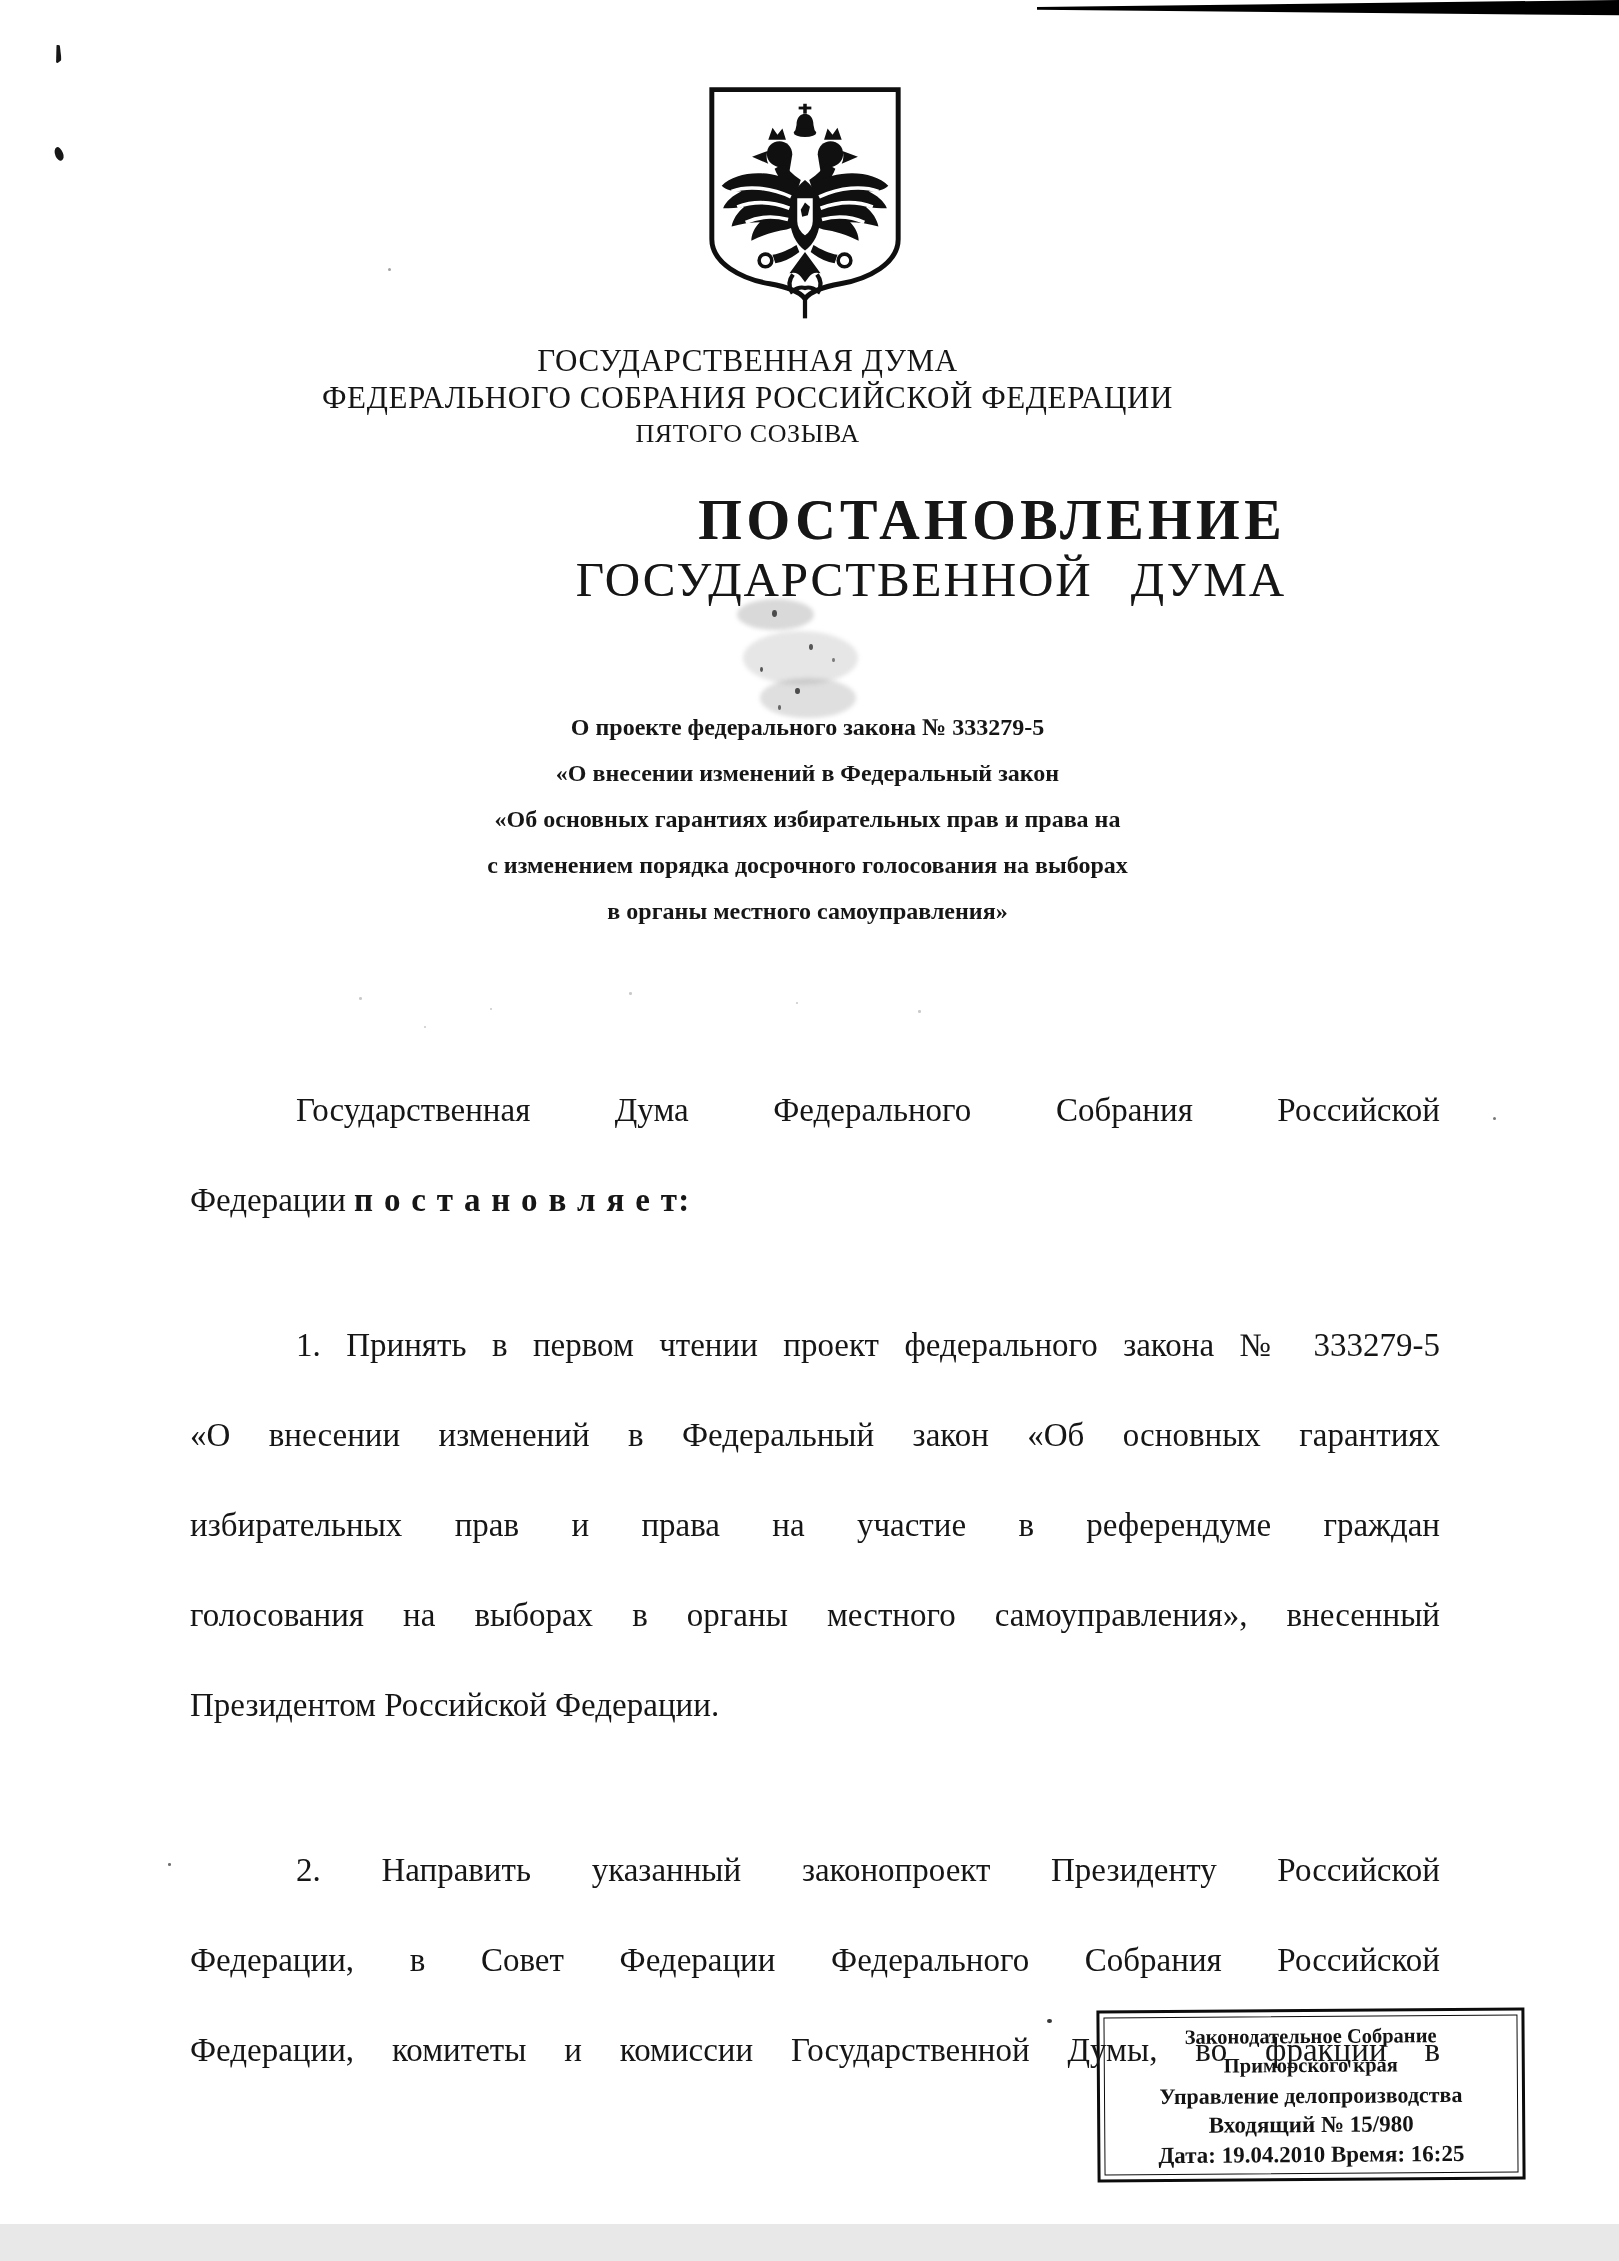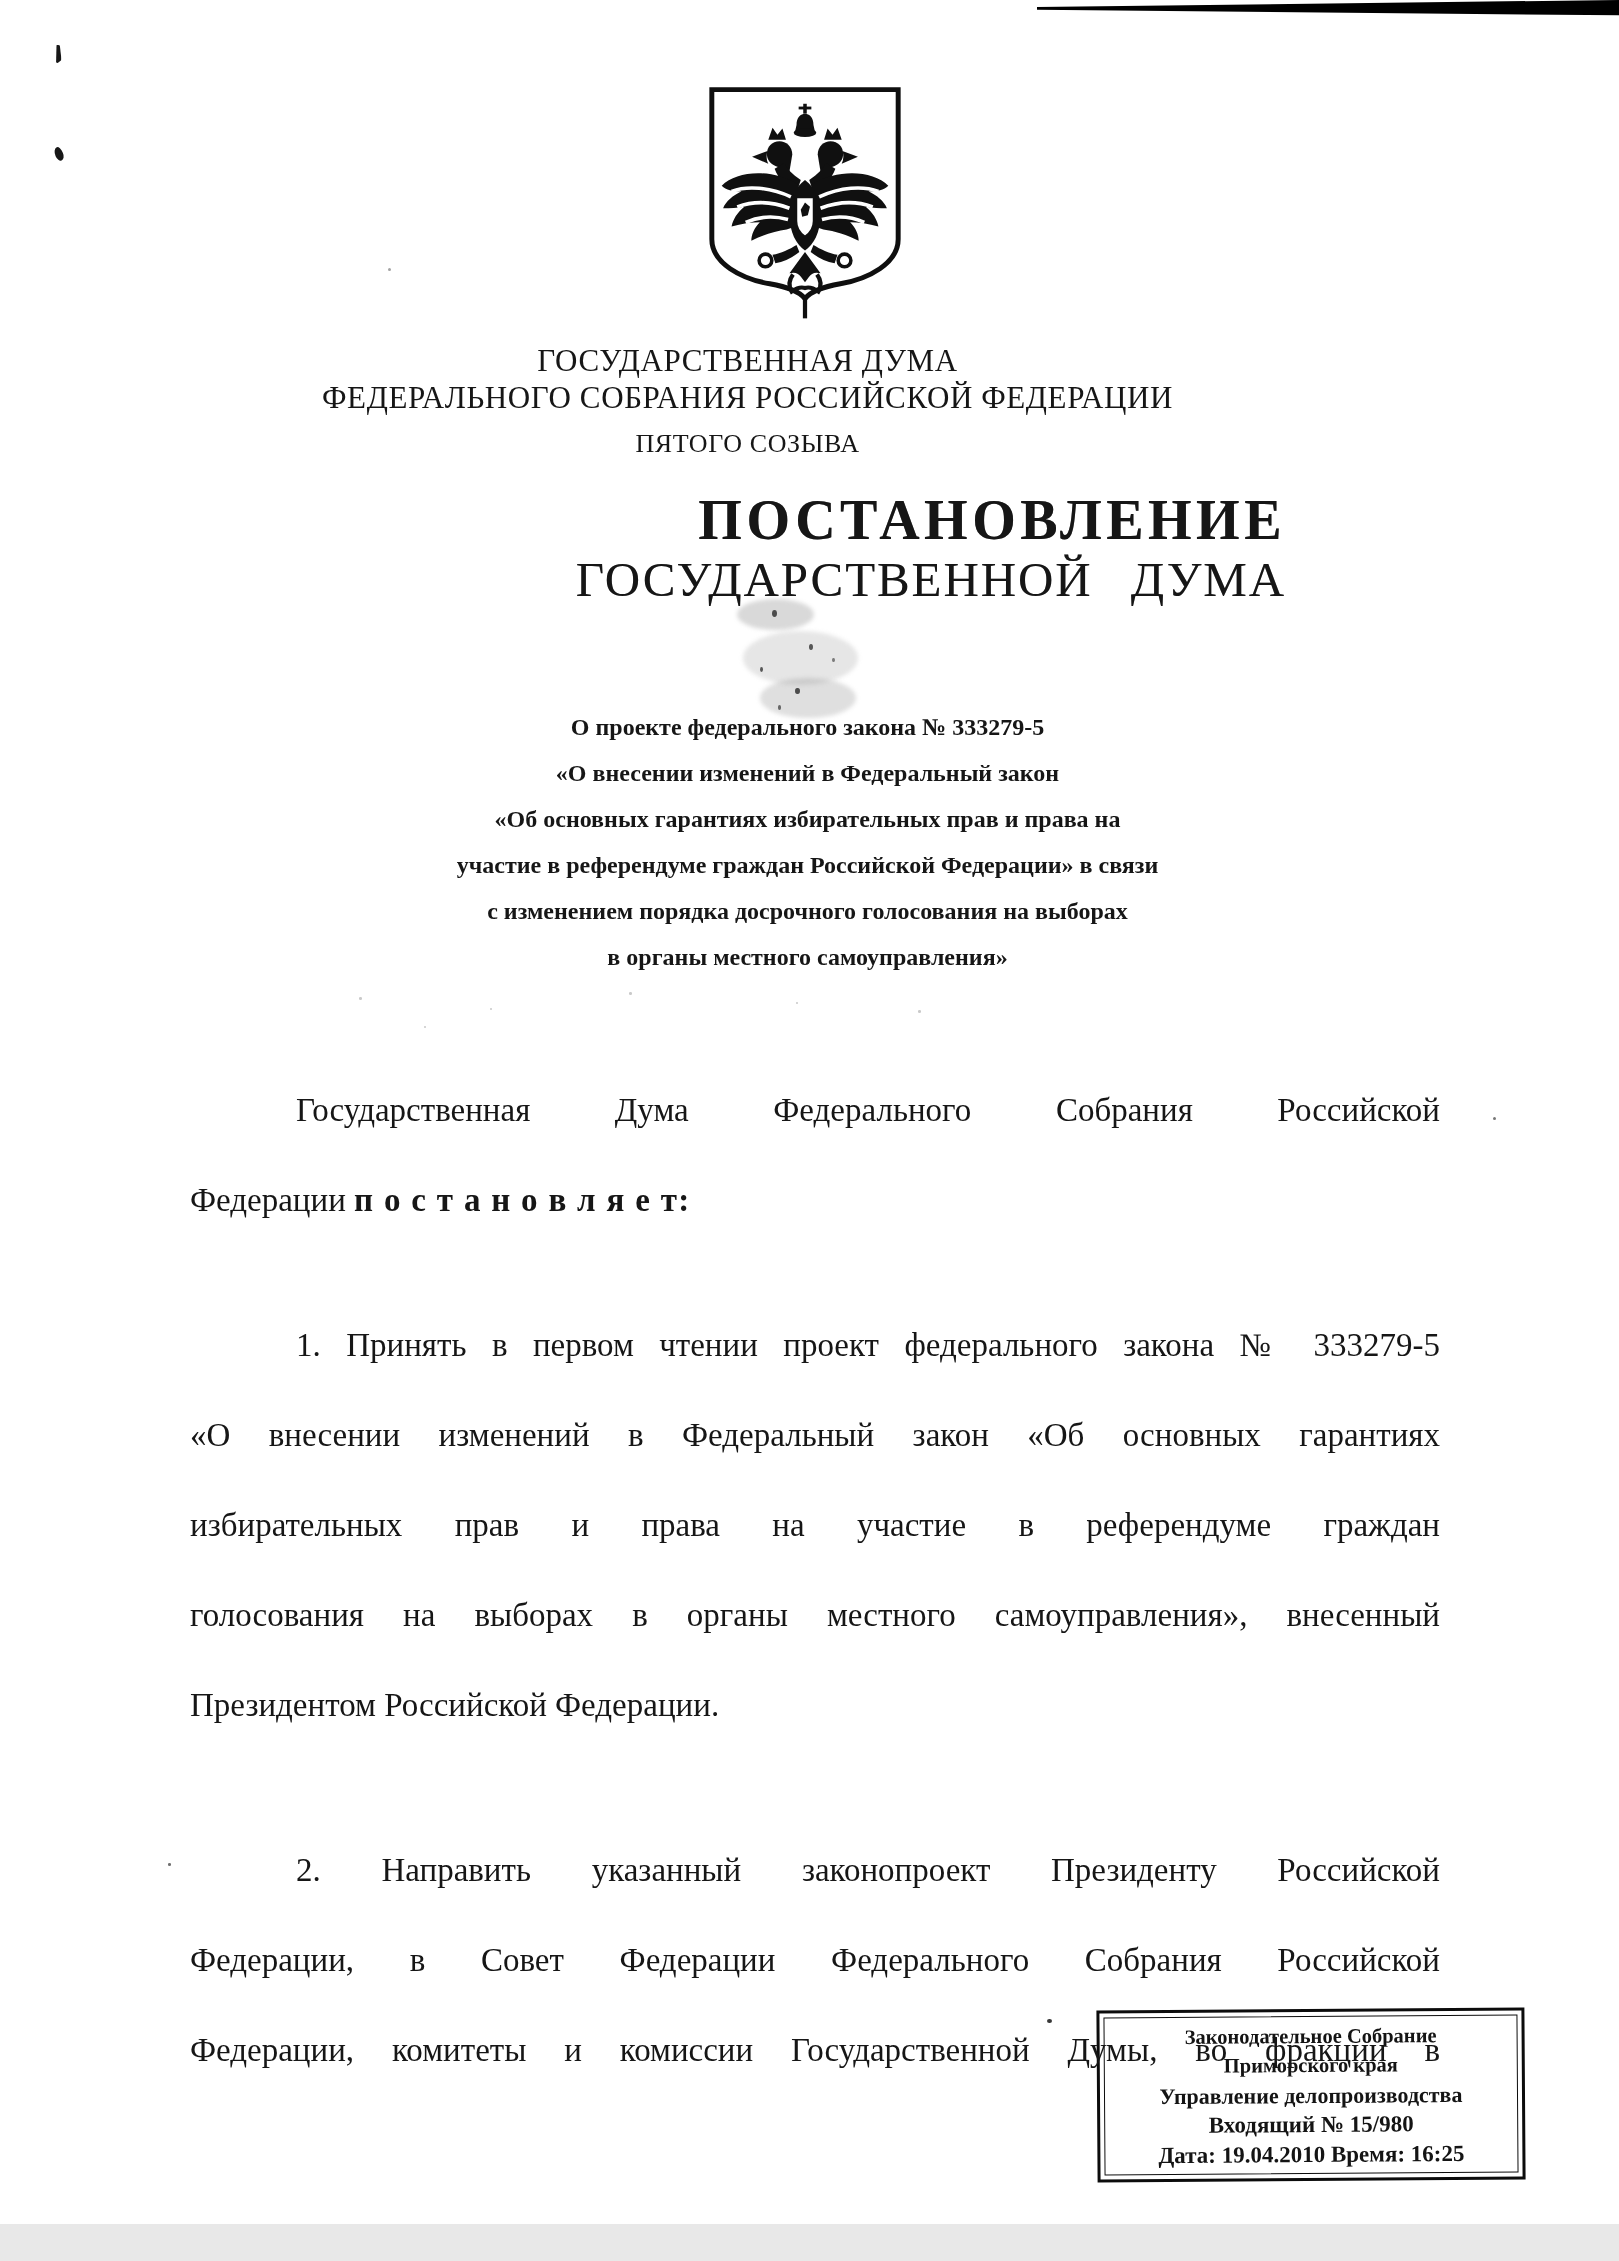--- a/index.html
+++ b/index.html
@@ -39,21 +39,21 @@
   .d6{left:424px;top:1026px;width:1.9px;height:1.9px;}
   .d7{left:1493px;top:1117px;width:3.2px;height:3.2px;background:#555;opacity:.8;}
   .d8{left:1047px;top:2019px;width:4.5px;height:3.8px;background:#222;opacity:.9;}
   .d9{left:388px;top:268px;width:3.2px;height:3.2px;background:#666;opacity:.6;}
   .d10{left:168px;top:1863px;width:2.6px;height:2.6px;background:#333;opacity:.7;}
   
   .emblem{position:absolute;left:699px;top:84px;width:212px;height:240px;}
   
   .letterhead{position:absolute;left:256px;top:342px;width:983px;text-align:center;}
   .lh-line{line-height:37px;font-size:31px;letter-spacing:0.6px;white-space:nowrap;}
-  .lh-line3{line-height:33px;font-size:26px;letter-spacing:0.6px;white-space:nowrap;margin-top:11px;}
+  .lh-line3{line-height:33px;font-size:26px;letter-spacing:0.6px;white-space:nowrap;margin-top:1px;}
   
   .doc-title{position:absolute;left:325px;top:488px;width:961px;text-align:right;}
   .title-main{font-size:56px;font-weight:700;letter-spacing:4.5px;line-height:64px;white-space:nowrap;text-shadow:0 0 0.6px rgba(0,0,0,.5);}
   .title-sub{font-size:49px;letter-spacing:1.9px;word-spacing:24px;line-height:55px;white-space:nowrap;text-shadow:0 0 0.6px rgba(0,0,0,.35);}
   
   .subject{position:absolute;left:266px;top:704px;width:1083px;text-align:center;font-weight:700;}
   .subject .s-line{font-size:24px;line-height:46px;white-space:nowrap;}
   
   .para{position:absolute;left:160px;width:1250px;z-index:2;margin-left:30px;}
   .opening{top:1065px;}
@@ -150,21 +150,20 @@
 
   <div class="doc-title">
     <div class="title-main">ПОСТАНОВЛЕНИЕ</div>
     <div class="title-sub">ГОСУДАРСТВЕННОЙ ДУМА</div>
   </div>
 
   <div class="subject">
     <div class="s-line">О проекте федерального закона № 333279-5</div>
     <div class="s-line">«О внесении изменений в Федеральный закон</div>
     <div class="s-line">«Об основных гарантиях избирательных прав и права на</div>
-    <div class="s-line">участие в референдуме граждан Российской Федерации» в связи</div>
     <div class="s-line">с изменением порядка досрочного голосования на выборах</div>
     <div class="s-line">в органы местного самоуправления»</div>
   </div>
 
   <div class="para opening">
     <div class="body-line indent">Государственная Дума Федерального Собрания Российской</div>
     <div class="body-line no-just"><span>Федерации </span><span class="verb">п о с т а н о в л я е т:</span></div>
   </div>
 
   <div class="para item1">

